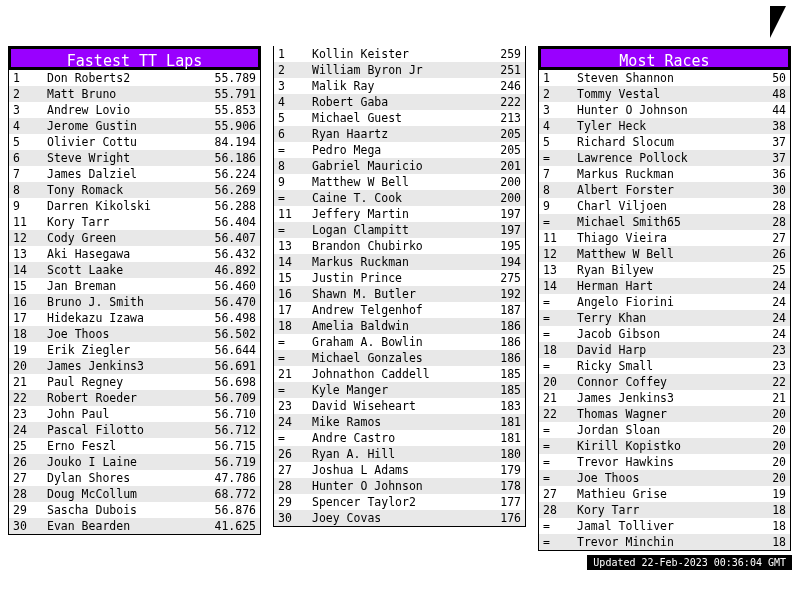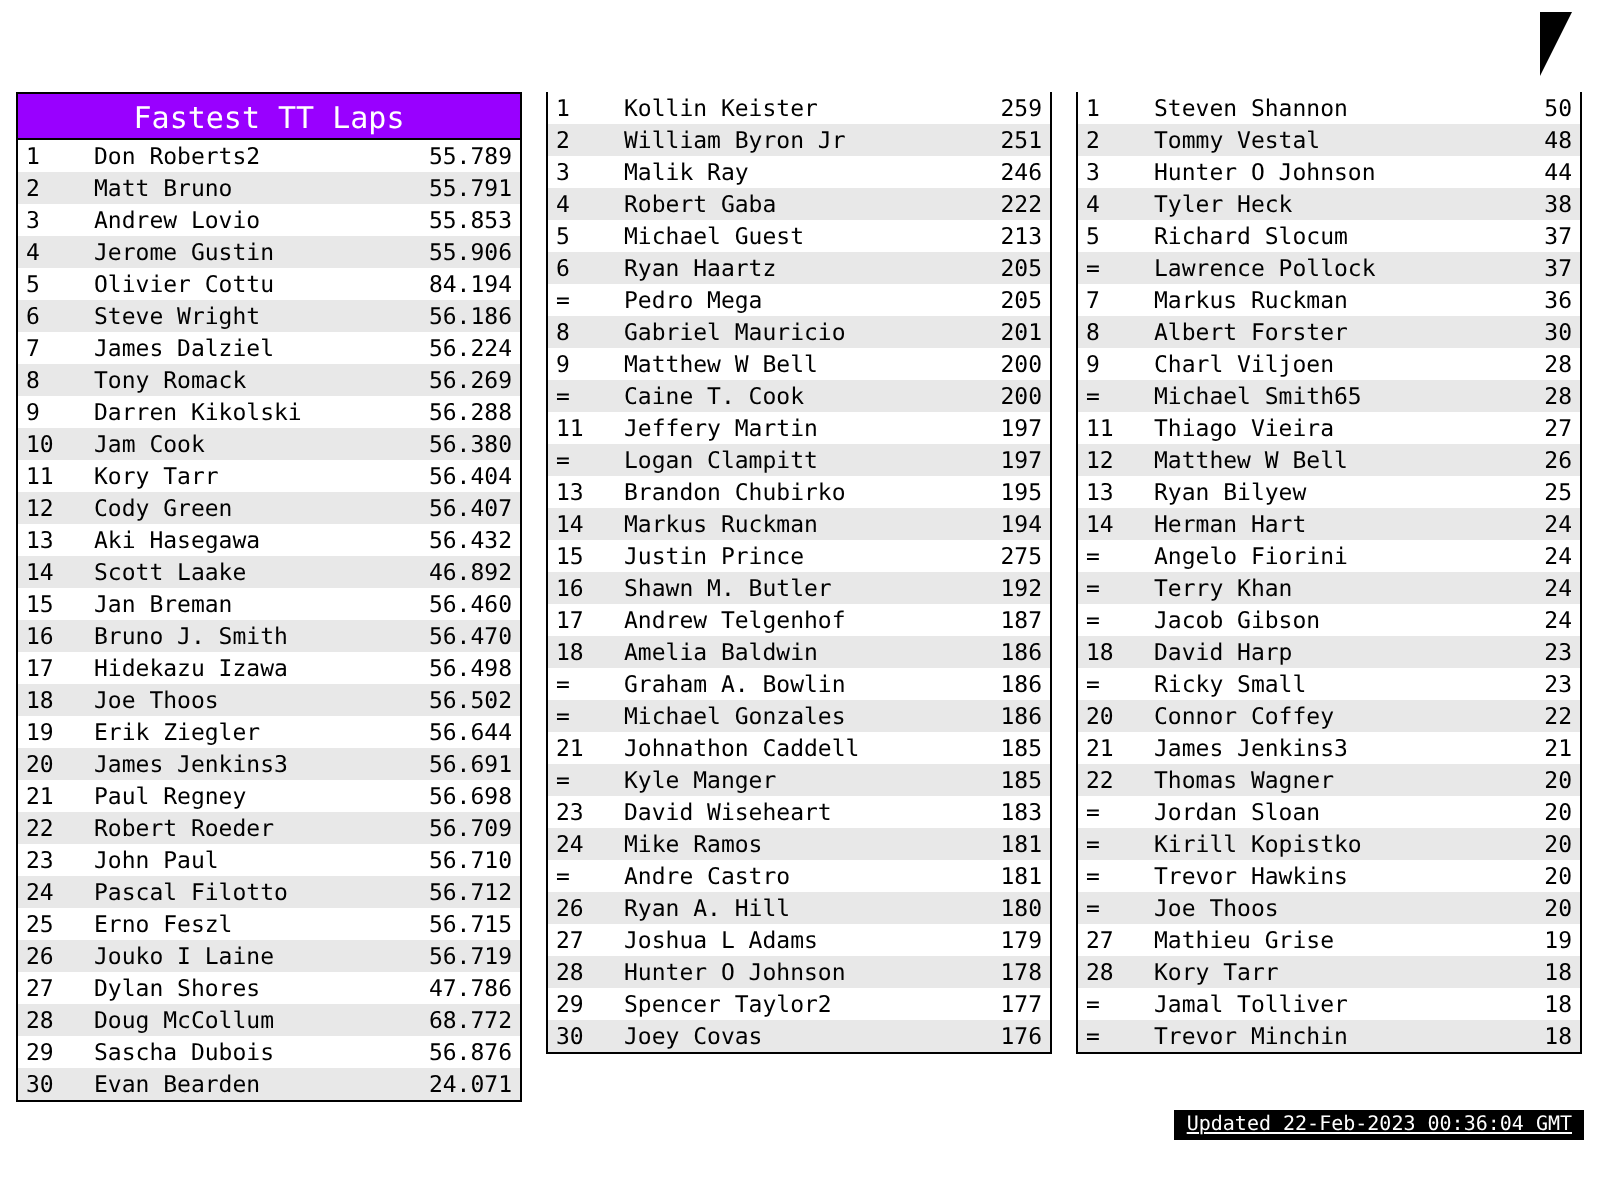--- a/index.html
+++ b/index.html
@@ -57,21 +57,21 @@
     width: 253px;
     box-sizing: border-box;
   }
   .col-head {
     background: #9900ff;
     color: #ffffff;
     text-align: center;
     font-size: 15px;
     height: 24px;
     line-height: 24px;
-    border: 1px solid #000000;
+    border: 3px solid #000000;
     box-sizing: border-box;
   }
   table.rank {
     width: 100%;
     border-collapse: collapse;
     border: 1px solid #000000;
     border-top: none;
     font-size: 11.5px;
     table-layout: fixed;
   }
@@ -101,21 +101,20 @@
   
   .footer {
     position: absolute;
     right: 8px;
     bottom: 30px;
     background: #000000;
     color: #ffffff;
     font-size: 10px;
     padding: 2px 6px;
     white-space: nowrap;
-    text-decoration: underline;
   }
 </style>
 </head>
 <body>
 
 <div class="page">
 
   <div class="title-corner"></div>
 
   <div class="columns">
@@ -162,25 +161,20 @@
             <tr class="even">
               <td class="pos">8</td>
               <td class="name">Tony Romack</td>
               <td class="val">56.269</td>
             </tr>
             <tr class="odd">
               <td class="pos">9</td>
               <td class="name">Darren Kikolski</td>
               <td class="val">56.288</td>
             </tr>
-            <tr class="even">
-              <td class="pos">10</td>
-              <td class="name">Jam Cook</td>
-              <td class="val">56.380</td>
-            </tr>
             <tr class="odd">
               <td class="pos">11</td>
               <td class="name">Kory Tarr</td>
               <td class="val">56.404</td>
             </tr>
             <tr class="even">
               <td class="pos">12</td>
               <td class="name">Cody Green</td>
               <td class="val">56.407</td>
             </tr>
@@ -265,21 +259,21 @@
               <td class="val">68.772</td>
             </tr>
             <tr class="odd">
               <td class="pos">29</td>
               <td class="name">Sascha Dubois</td>
               <td class="val">56.876</td>
             </tr>
             <tr class="even">
               <td class="pos">30</td>
               <td class="name">Evan Bearden</td>
-              <td class="val">24.071</td>
+              <td class="val">41.625</td>
             </tr>
           </tbody>
       </table>
     </div>
 
     <div class="col">
       <table class="rank">
         <tbody>
             <tr class="odd">
               <td class="pos">1</td>
@@ -429,20 +423,21 @@
             <tr class="even">
               <td class="pos">30</td>
               <td class="name">Joey Covas</td>
               <td class="val">176</td>
             </tr>
           </tbody>
       </table>
     </div>
 
     <div class="col">
+      <div class="col-head">Most Races</div>
       <table class="rank">
         <tbody>
             <tr class="odd">
               <td class="pos">1</td>
               <td class="name">Steven Shannon</td>
               <td class="val">50</td>
             </tr>
             <tr class="even">
               <td class="pos">2</td>
               <td class="name">Tommy Vestal</td>

